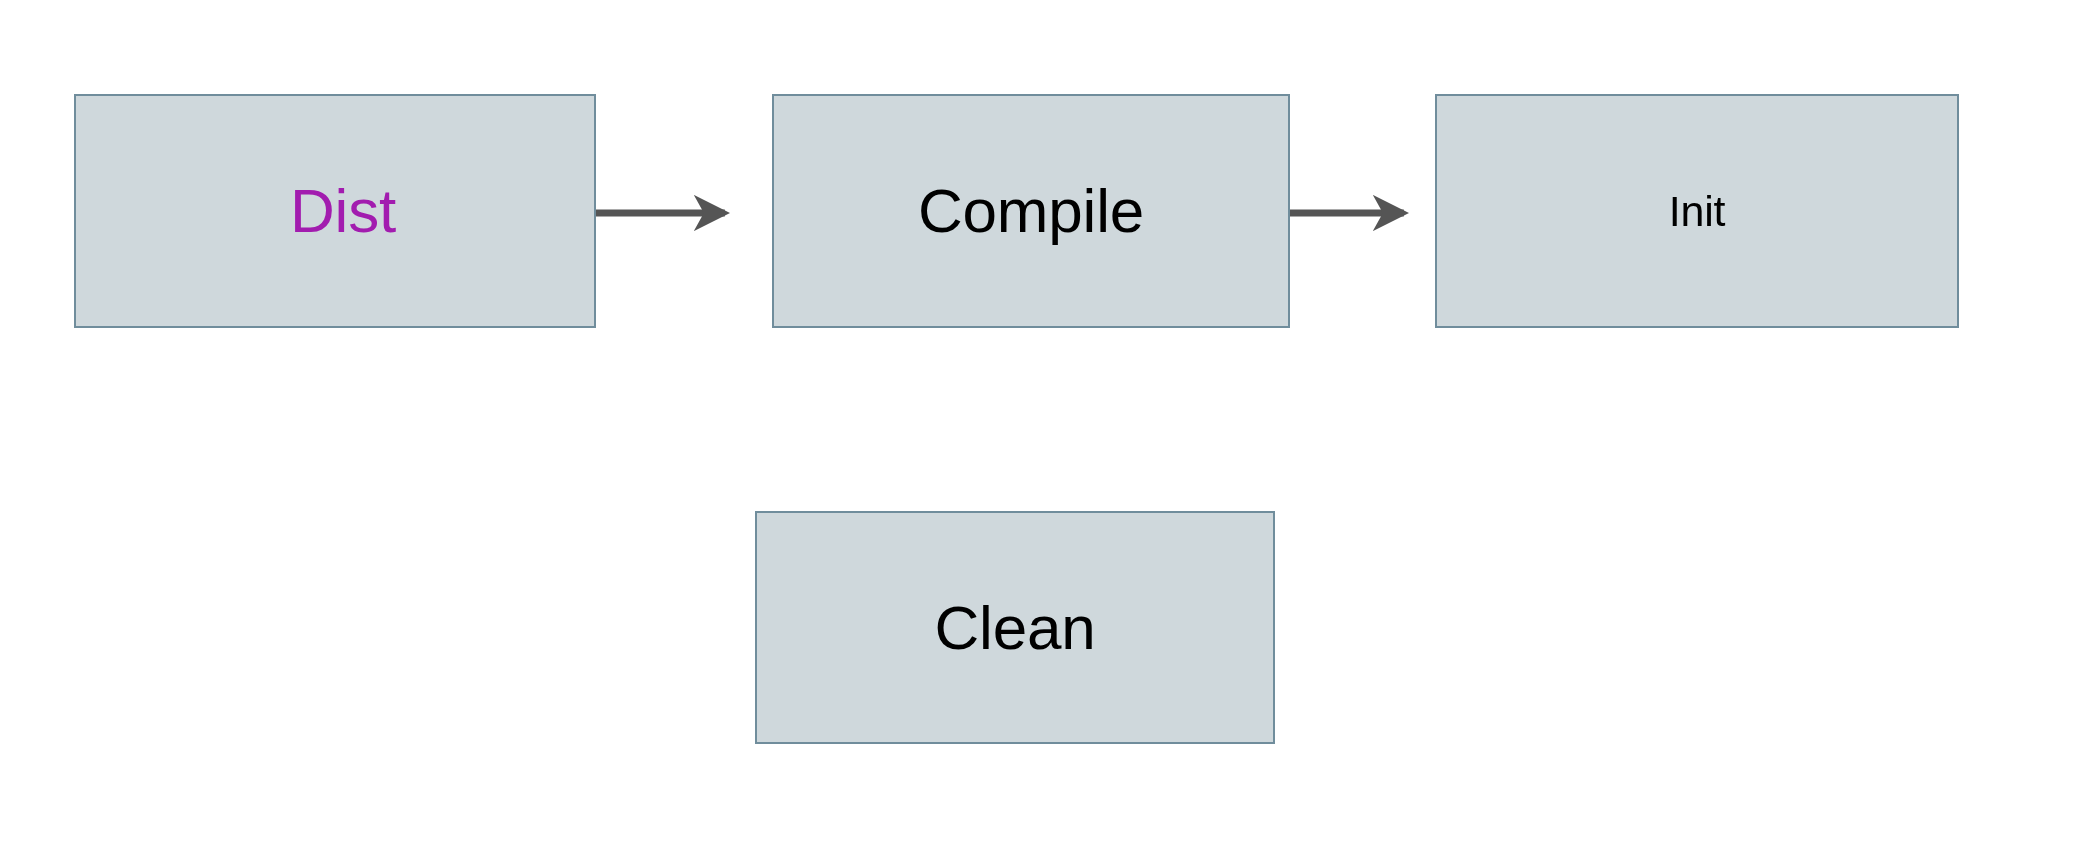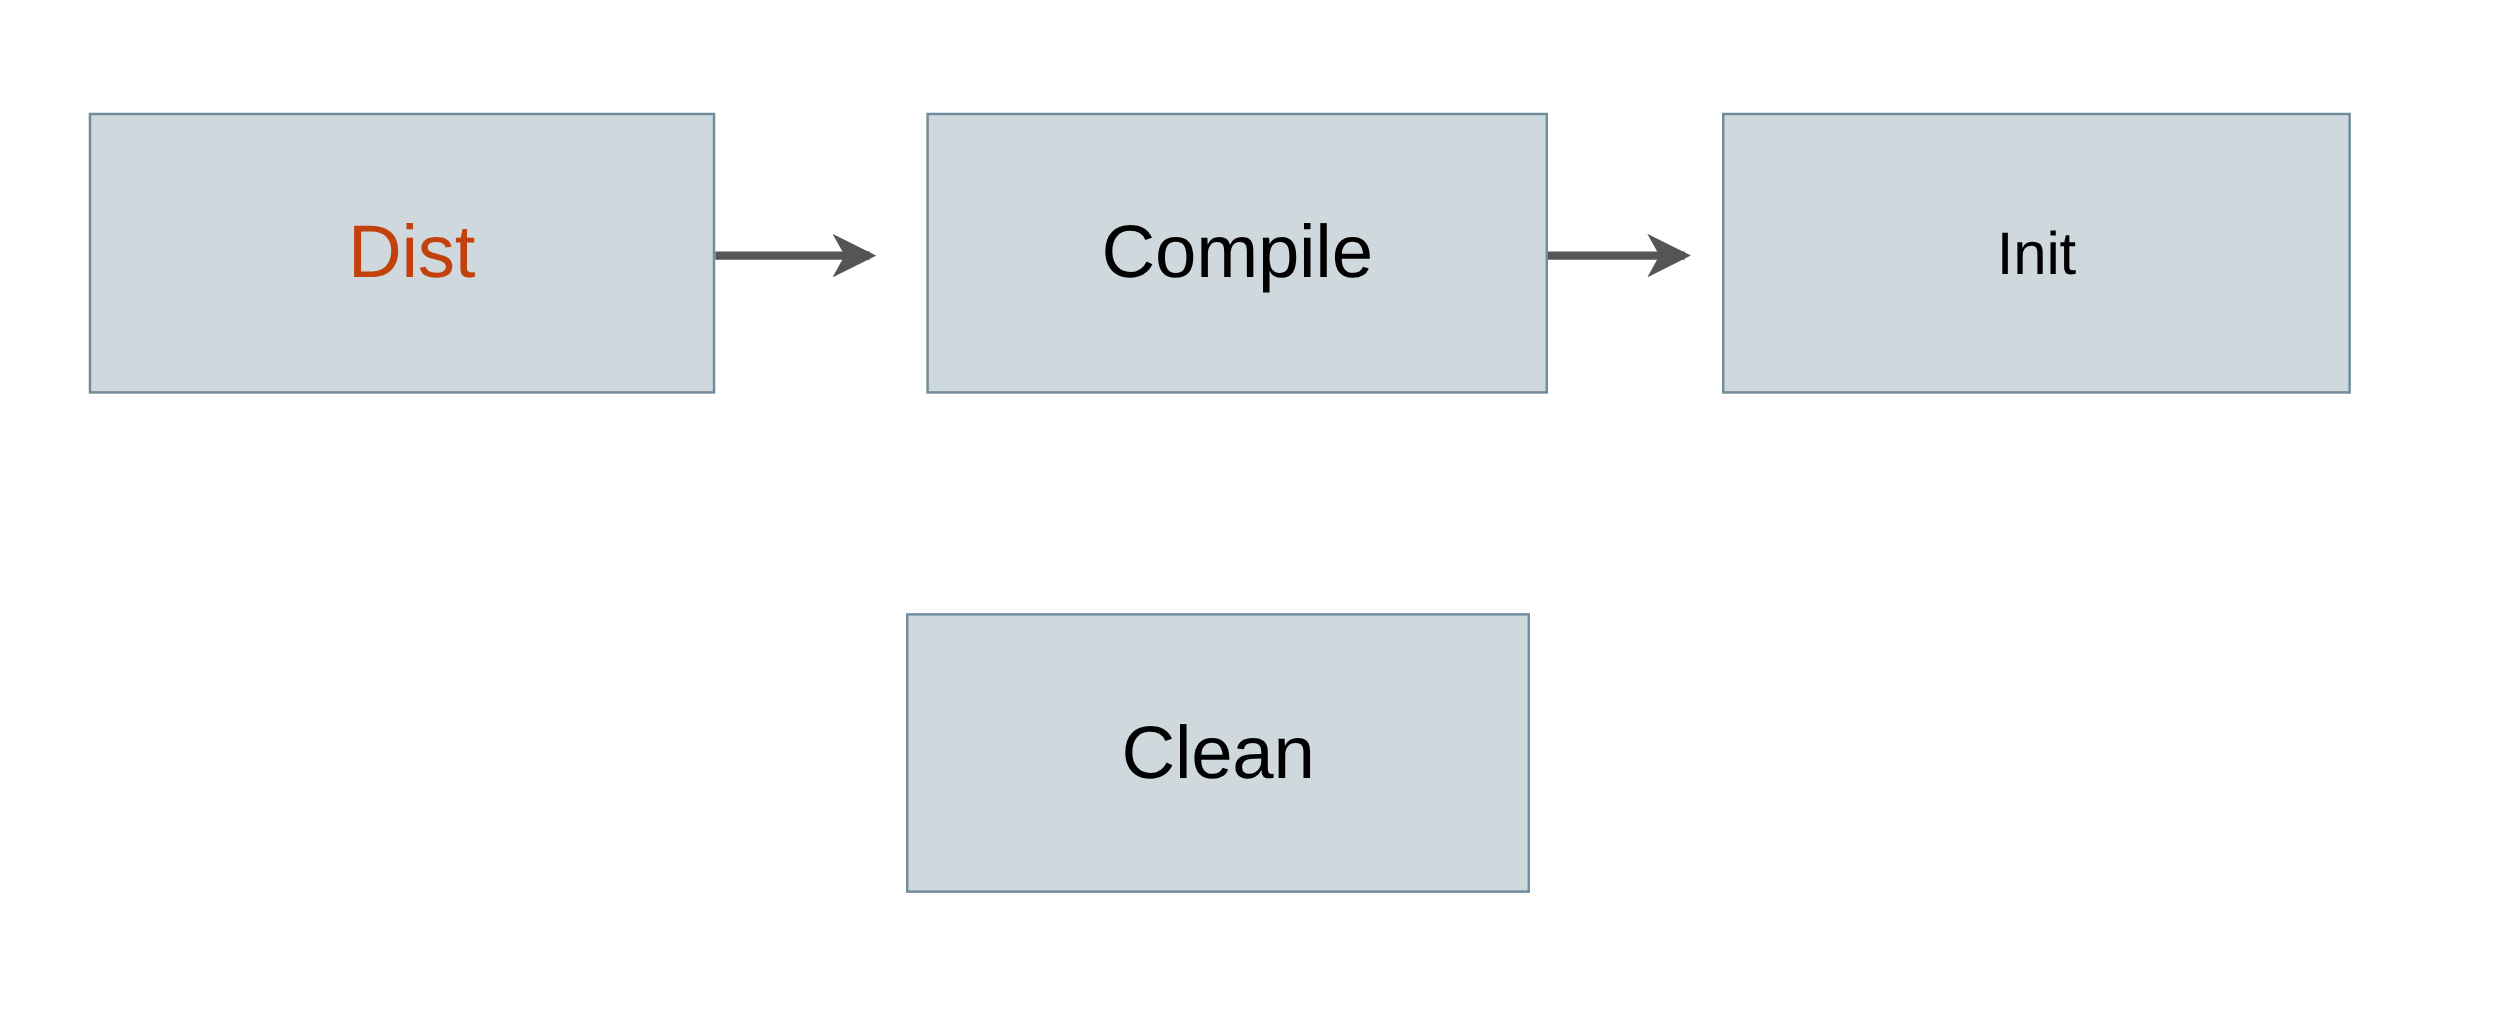--- a/index.html
+++ b/index.html
@@ -59,26 +59,26 @@
       </marker>
     </defs>
     <g id="edges-group">
         <line x1="596" y1="213" x2="724.85" y2="213" stroke="#555555" stroke-width="7" marker-end="url(#arrowhead)"></line>
         <line x1="1274" y1="213" x2="1403.85" y2="213" stroke="#555555" stroke-width="7" marker-end="url(#arrowhead)"></line>
       </g>
   </svg>
 
   <div id="nodes-group">
       <div class="node" style="left: 74px; top: 94px; width: 522px; height: 234px; background: rgb(207, 216, 220); border-color: rgb(112, 141, 156); border-width: 2px;">
-        <span class="node-label" style="font-size: 62px; color: #c2410c; margin-left: 16px;">Dist</span>
+        <span class="node-label" style="font-size: 62px; color: #a21caf; margin-left: 16px;">Dist</span>
       </div>
       <div class="node" style="left: 772px; top: 94px; width: 518px; height: 234px; background: rgb(207, 216, 220); border-color: rgb(112, 141, 156); border-width: 2px;">
         <span class="node-label" style="font-size: 62px; color: rgb(0, 0, 0);">Compile</span>
       </div>
       <div class="node" style="left: 1435px; top: 94px; width: 524px; height: 234px; background: rgb(207, 216, 220); border-color: rgb(112, 141, 156); border-width: 2px;">
-        <span class="node-label" style="font-size: 50px; color: rgb(0, 0, 0);">Init</span>
+        <span class="node-label" style="font-size: 43px; color: rgb(0, 0, 0);">Init</span>
       </div>
       <div class="node" style="left: 755px; top: 511px; width: 520px; height: 233px; background: rgb(207, 216, 220); border-color: rgb(112, 141, 156); border-width: 2px;">
         <span class="node-label" style="font-size: 62px; color: rgb(0, 0, 0);">Clean</span>
       </div>
     </div>
 
 </div>
 
 </body></html>

